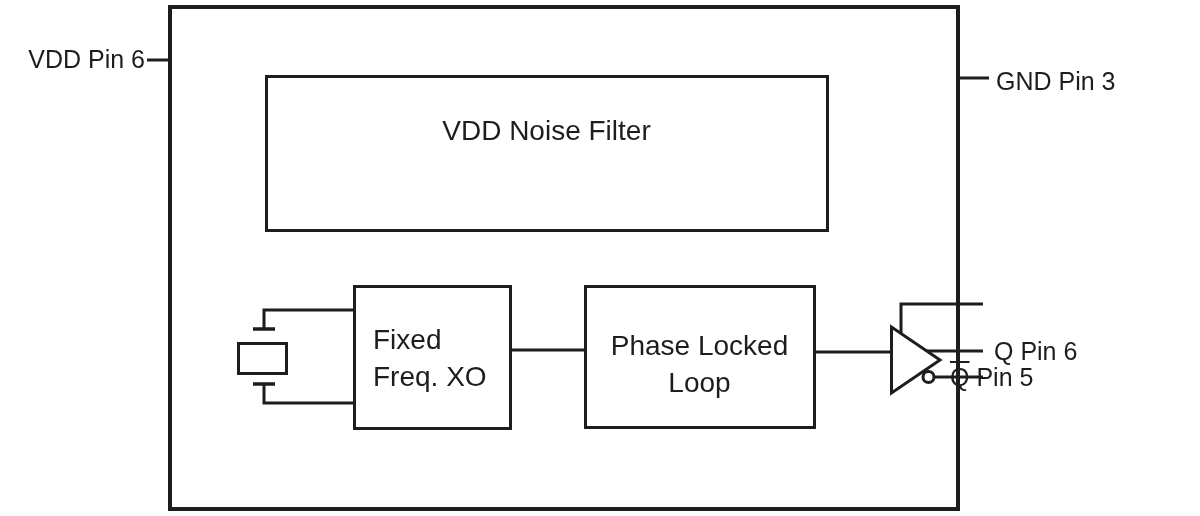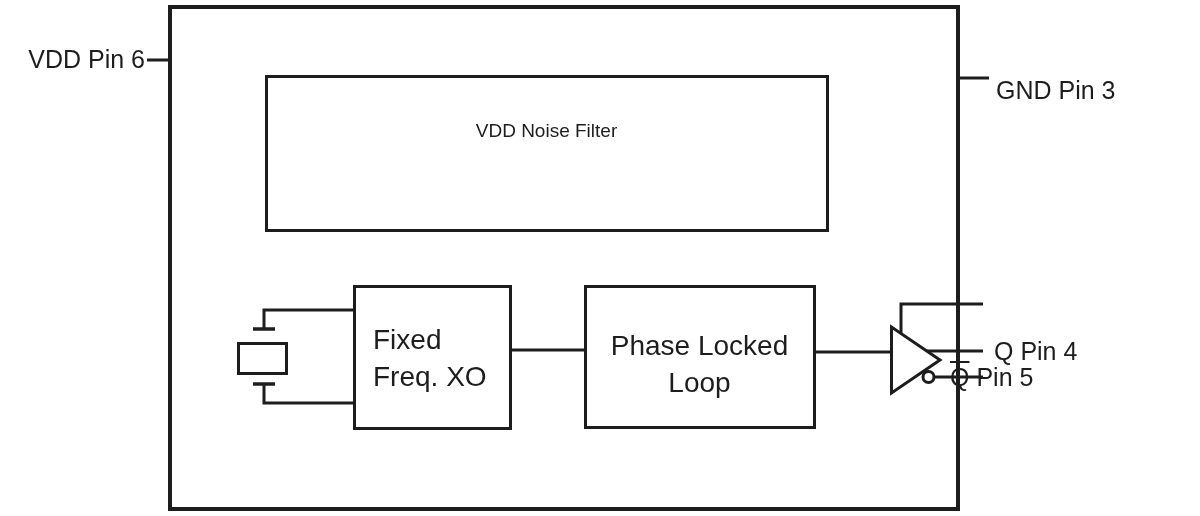--- a/index.html
+++ b/index.html
@@ -25,34 +25,34 @@
     display: block;
   }
   .pin-label {
     position: absolute;
     font-size: 25px;
     line-height: 26px;
     color: var(--line-color);
     white-space: nowrap;
   }
   .pin-label.vdd { left: 0; width: 133px; top: 46px; text-align: right; }
-  .pin-label.gnd { left: 984px; top: 77px; }
+  .pin-label.gnd { left: 984px; top: 68px; }
   .pin-label.oe  { left: 982px; top: 291px; }
   .pin-label.q   { left: 982px; top: 338px; }
   .pin-label.qbar{ left: 938px; top: 364px; }
   .ovl { text-decoration: overline; }
   .block-label {
     position: absolute;
     color: var(--line-color);
     white-space: nowrap;
   }
   .block-label.nf {
     left: 253px; top: 75px; width: 563px; height: 112px;
     display: flex; align-items: center; justify-content: center;
-    font-size: 19px;
+    font-size: 28px;
   }
   .block-label.xo {
     left: 361px; top: 321px;
     font-size: 28px; line-height: 37px; text-align: left;
   }
   .block-label.pll {
     left: 572px; top: 327px; width: 231px;
     font-size: 28px; line-height: 37px; text-align: center;
   }
 </style>
@@ -89,21 +89,21 @@
       <polyline points="889,334 889,304 971,304" stroke-width="3"></polyline>
       <path d="M 879.5 327 L 879.5 393 L 928 360 Z" fill="#ffffff" stroke-width="3"></path>
       <line x1="915" y1="351" x2="971" y2="351" stroke-width="3"></line>
       <circle cx="916.5" cy="377" r="5.5" fill="#ffffff" stroke-width="3"></circle>
       <line x1="922" y1="377" x2="971" y2="377" stroke-width="3"></line>
     </g>
   </svg>
 
   <div class="pin-label vdd">VDD Pin 6</div>
   <div class="pin-label gnd">GND Pin 3</div>
-  <div class="pin-label q">Q Pin 4</div>
+  <div class="pin-label q">Q Pin 6</div>
   <div class="pin-label qbar"><span class="ovl">Q</span><span> Pin 5</span></div>
 
   <div class="block-label nf">VDD Noise Filter</div>
   <div class="block-label pll">
     <div>Phase Locked</div>
     <div>Loop</div>
   </div>
   <div class="block-label xo">
     <div>Fixed</div>
     <div>Freq. XO</div>

